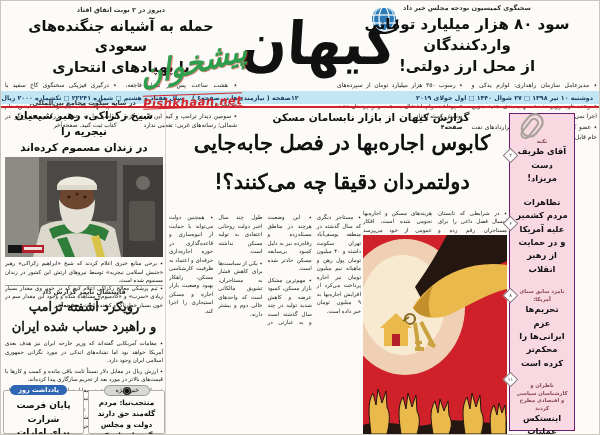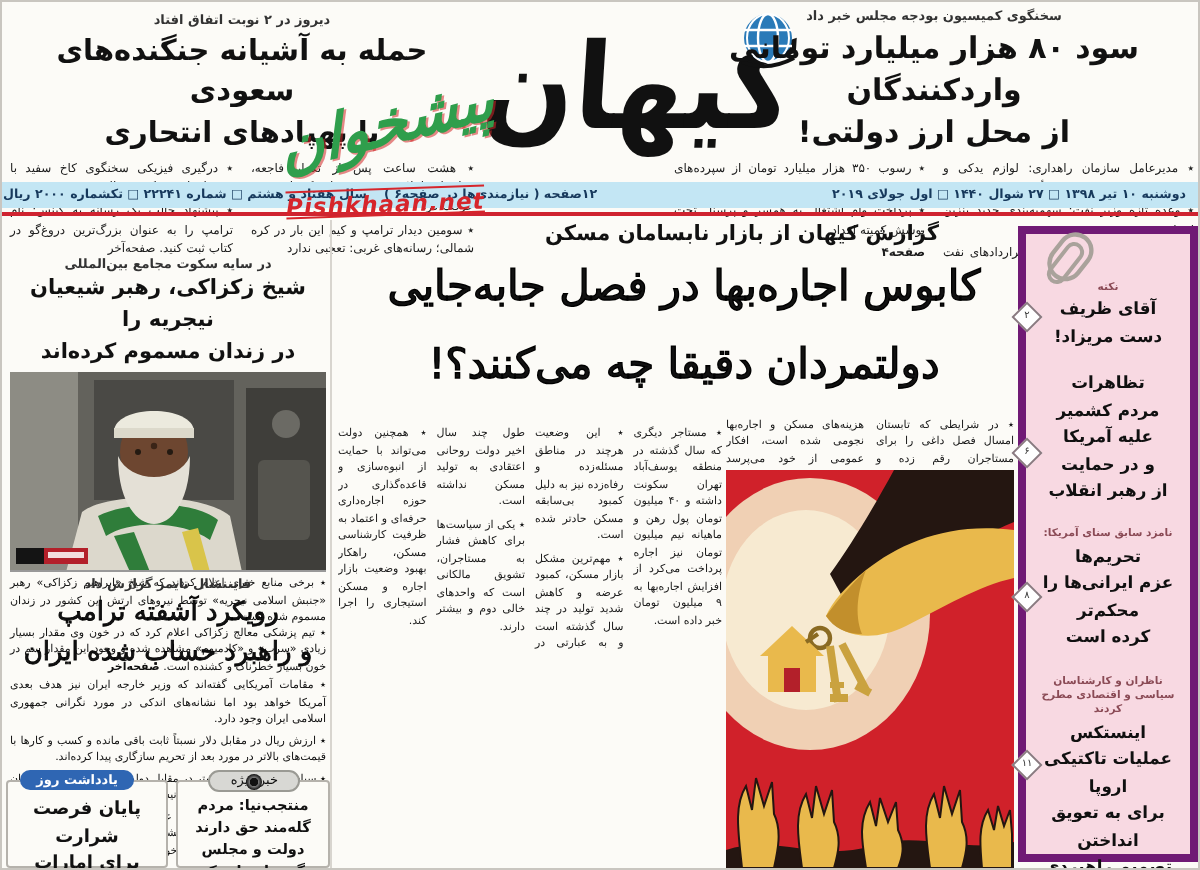--- a/index.html
+++ b/index.html
@@ -49,21 +49,21 @@
     text-align:center;-webkit-text-stroke:.7px #000;}
   #main-body{left:168px;top:212px;width:192px;height:221px;column-count:4;column-gap:5px;overflow:hidden;
     font-size:5.5px;line-height:1.55;text-align:justify;color:#1a1a1a;}
   #main-body div{margin-bottom:3px;}
   #main-body-top{left:362px;top:208px;width:144px;height:25px;column-count:2;column-gap:6px;overflow:hidden;
     font-size:5.5px;line-height:1.5;text-align:justify;color:#1a1a1a;}
   #poster{left:362px;top:234px;width:144px;height:199px;}
 
   
   #v-divider{left:164px;top:109px;width:1px;height:324px;background:#d8d5cf;}
-  #zakzaky{left:4px;top:127px;width:158px;}
+  #zakzaky{left:4px;top:98px;width:158px;}
   #zakzaky .headline{font-size:10.5px;font-weight:bold;line-height:1.5;margin-top:1px;}
   #zakzaky .caption{font-size:5.5px;line-height:1.5;text-align:justify;margin-top:2px;}
   #zakzaky-photo{width:158px;height:100px;margin-top:2px;display:block;}
   #h-divider1{left:4px;top:284px;width:158px;height:1px;background:#999;}
   #trump{left:4px;top:287px;width:158px;}
   #trump .headline{font-size:13px;font-weight:normal;line-height:1.5;margin-top:1px;-webkit-text-stroke:.4px #000;}
   #trump .bullets{margin-top:3px;font-size:5.5px;line-height:1.55;text-align:justify;}
   #trump .bullets div{margin-bottom:2px;}
 
   .mini-box{top:389px;height:44px;border:1px solid #b5b2ac;border-radius:2px;background:#fcfbf7;box-sizing:border-box;}
@@ -72,21 +72,21 @@
   .badge-blue{position:absolute;top:-6px;right:16px;background:#2f66b3;color:#fff;font-size:6.5px;font-weight:bold;
     padding:1px 8px;border-radius:6px;}
   .badge-gray{position:absolute;top:-6px;right:14px;background:#d8d8d4;border:1px solid #9a9a94;font-size:6.5px;
     padding:0 10px;border-radius:6px;height:9px;}
   .badge-gray .dot{position:absolute;left:50%;top:50%;width:8px;height:8px;transform:translate(-50%,-50%);
     background:radial-gradient(circle,#111 35%,#777 40%,#111 70%);border-radius:50%;}
   .mini-title{font-size:9px;font-weight:bold;line-height:1.5;text-align:center;margin-top:8px;}
   #special-box .mini-title{font-size:7.3px;margin-top:7px;}
 
   
-  #pink-note{left:508px;top:112px;width:90px;height:318px;background:#f8d9e2;border:4px solid #701a75;
+  #pink-note{left:508px;top:112px;width:66px;height:318px;background:#f8d9e2;border:1px solid #701a75;
     box-sizing:border-box;padding:24px 6px 4px;}
   #paperclip{position:absolute;top:-3px;left:6px;}
   .pn-item{text-align:center;}
   .pn-kicker{font-size:5.3px;color:#8a4a55;font-weight:bold;line-height:1.4;}
   .pn-title{font-size:8.4px;font-weight:bold;line-height:1.6;color:#101010;}
   .pn-marker{position:absolute;left:-5px;width:9px;height:9px;background:#fff;border:1px solid #8a7a80;
     transform:rotate(45deg);}
   .pn-marker span{position:absolute;left:0;top:0;width:9px;height:9px;transform:rotate(-45deg);
     font-size:5px;line-height:9px;text-align:center;display:block;color:#333;}
   #pn-m1{top:36px;} #pn-m2{top:104px;} #pn-m3{top:176px;} #pn-m4{top:260px;}

